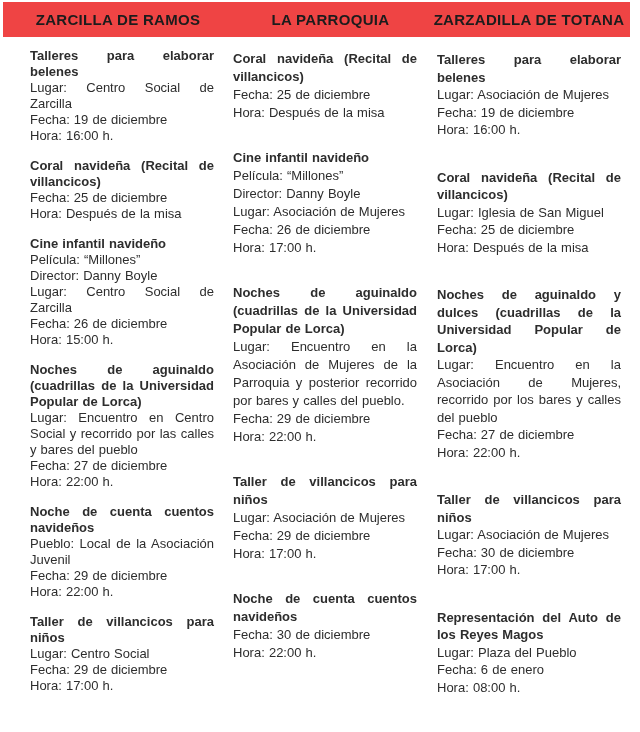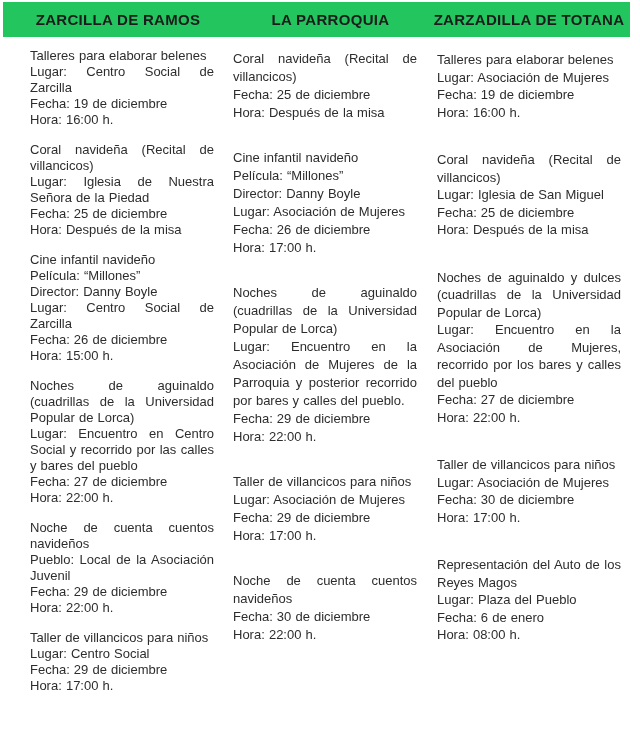--- a/index.html
+++ b/index.html
@@ -51,50 +51,49 @@
 
   .event p {
     margin: 0;
     font-size: 13px;
     color: #2d2d2d;
     text-align: justify;
     word-spacing: 0.5px;
     hyphens: none;
   }
   .event-title {
-    font-weight: normal;
+    font-weight: bold;
     color: #1f1f1f;
   }
   .col1 .event { margin-bottom: 14px; }
   .col1 .event p { line-height: 16px; }
   .col2 .event { margin-bottom: 27px; }
   .col2 .event p { line-height: 18px; }
   .col3 .event { margin-bottom: 30px; }
   .col3 .event p { line-height: 17.5px; }
 </style>
 </head>
 <body>
 
 <div class="page">
-  <div class="header-bar" style="background: #22c55e;">
+  <div class="header-bar" style="background: #ef4444;">
     <div class="header-cell c1">ZARCILLA DE RAMOS</div>
     <div class="header-cell c2">LA PARROQUIA</div>
     <div class="header-cell c3">ZARZADILLA DE TOTANA</div>
   </div>
   <div class="columns">
     <div class="col col1">
         <div class="event">
           <p class="event-title">Talleres para elaborar belenes</p>
           <p class="event-line">Lugar: Centro Social de Zarcilla</p>
           <p class="event-line">Fecha: 19 de diciembre</p>
           <p class="event-line">Hora: 16:00 h.</p>
         </div>
         <div class="event">
           <p class="event-title">Coral navideña (Recital de villancicos)</p>
-          <p class="event-line">Lugar: Iglesia de Nuestra Señora de la Piedad</p>
           <p class="event-line">Fecha: 25 de diciembre</p>
           <p class="event-line">Hora: Después de la misa</p>
         </div>
         <div class="event">
           <p class="event-title">Cine infantil navideño</p>
           <p class="event-line">Película: “Millones”</p>
           <p class="event-line">Director: Danny Boyle</p>
           <p class="event-line">Lugar: Centro Social de Zarcilla</p>
           <p class="event-line">Fecha: 26 de diciembre</p>
           <p class="event-line">Hora: 15:00 h.</p>

